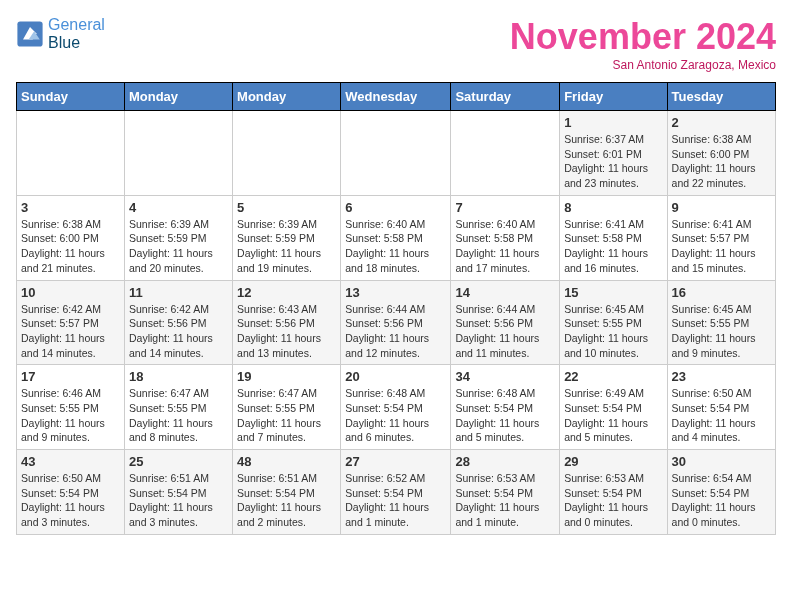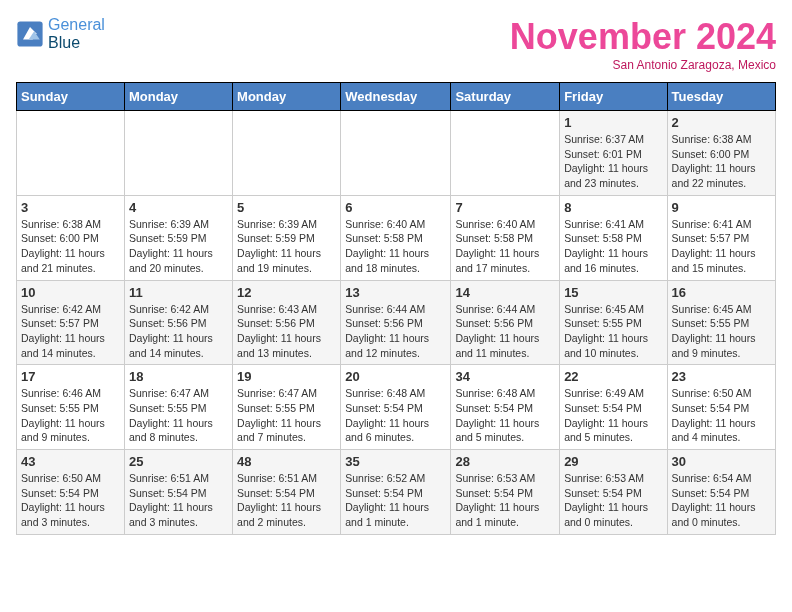--- a/index.html
+++ b/index.html
@@ -233,21 +233,21 @@
         </td>
         <td>
           <span class="day-num">25</span>
           <div class="day-info">Sunrise: 6:51 AM<br>Sunset: 5:54 PM<br>Daylight: 11 hours and 3 minutes.</div>
         </td>
         <td>
           <span class="day-num">48</span>
           <div class="day-info">Sunrise: 6:51 AM<br>Sunset: 5:54 PM<br>Daylight: 11 hours and 2 minutes.</div>
         </td>
         <td>
-          <span class="day-num">35</span>
+          <span class="day-num">27</span>
           <div class="day-info">Sunrise: 6:52 AM<br>Sunset: 5:54 PM<br>Daylight: 11 hours and 1 minute.</div>
         </td>
         <td>
           <span class="day-num">28</span>
           <div class="day-info">Sunrise: 6:53 AM<br>Sunset: 5:54 PM<br>Daylight: 11 hours and 1 minute.</div>
         </td>
         <td>
           <span class="day-num">29</span>
           <div class="day-info">Sunrise: 6:53 AM<br>Sunset: 5:54 PM<br>Daylight: 11 hours and 0 minutes.</div>
         </td>

